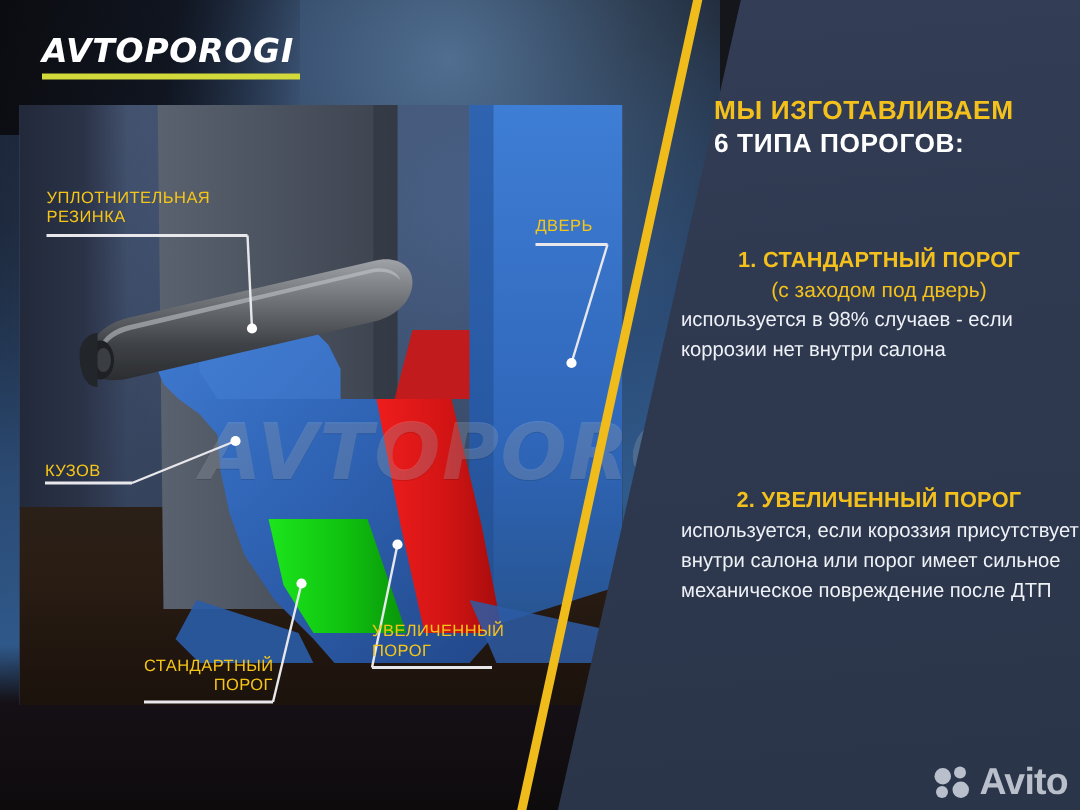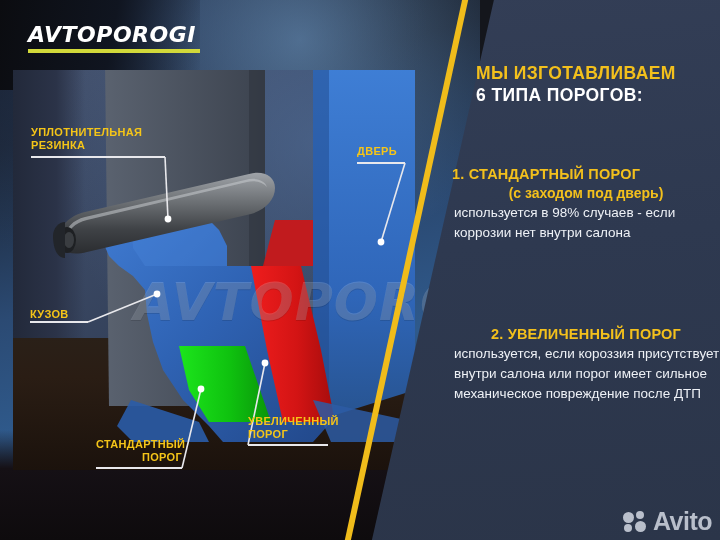--- a/index.html
+++ b/index.html
@@ -41,43 +41,43 @@
       font-family:"DejaVu Sans","Liberation Sans",sans-serif;}
 
   
   .logo{position:absolute;left:28px;top:24px;}
   .logo-txt{font-size:22px;font-weight:700;font-style:italic;color:#ffffff;
       letter-spacing:.5px;line-height:1;
       font-family:"DejaVu Sans","Liberation Sans",sans-serif;}
   .logo-rule{margin-top:3px;height:4px;width:172px;background:#d2d93a;}
 
   
-  .lbl{position:absolute;color:#f5c518;font-weight:700;font-size:11px;
+  .lbl{position:absolute;color:#f5c518;font-weight:400;font-size:11px;
        line-height:13px;letter-spacing:.3px;white-space:nowrap;}
   .lbl.r{text-align:right;}
 
   
   .rightbg{position:absolute;right:0;top:0;width:380px;height:540px;
       background:linear-gradient(175deg,#333e56 0%,#2e3950 45%,#2b3549 100%);
       clip-path:polygon(100% 0,100% 100%,8.4% 100%,40.5% 0);}
   .diag{position:absolute;top:0;left:0;width:720px;height:540px;pointer-events:none;}
 
   
   .rcol{position:absolute;left:452px;top:0;width:268px;height:540px;}
   .head{position:absolute;left:24px;top:62px;width:244px;}
   .head .l1{color:#f3c01c;font-size:17.5px;font-weight:700;letter-spacing:.4px;line-height:22px;}
   .head .l2{color:#ffffff;font-size:17.5px;font-weight:700;letter-spacing:.4px;line-height:22px;}
 
   .blk{position:absolute;left:0;width:268px;}
   .b-title{color:#f3c01c;font-size:14.5px;font-weight:700;line-height:19px;letter-spacing:.2px;}
-  .b-sub{color:#f3c01c;font-size:14px;font-weight:700;line-height:19px;}
+  .b-sub{color:#f3c01c;font-size:14px;font-weight:400;line-height:19px;}
   .b-body{color:#eef1f6;font-size:13.5px;font-weight:400;line-height:20px;}
 
   #b1{top:165px;}
-  #b1 .b-title{padding-left:0;}
+  #b1 .b-title{padding-left:0;text-align:center;}
   #b1 .b-sub{text-align:center;}
   #b1 .b-body{padding-left:2px;}
   #b2{top:325px;}
   #b2 .b-title{text-align:center;}
   #b2 .b-body{padding-left:2px;}
 
   
   .avito{position:absolute;right:8px;bottom:6px;display:flex;align-items:center;gap:4px;}
   .avito .dots{position:relative;width:26px;height:22px;}
   .avito .dots i{position:absolute;border-radius:50%;background:#b9bfcb;display:block;}

